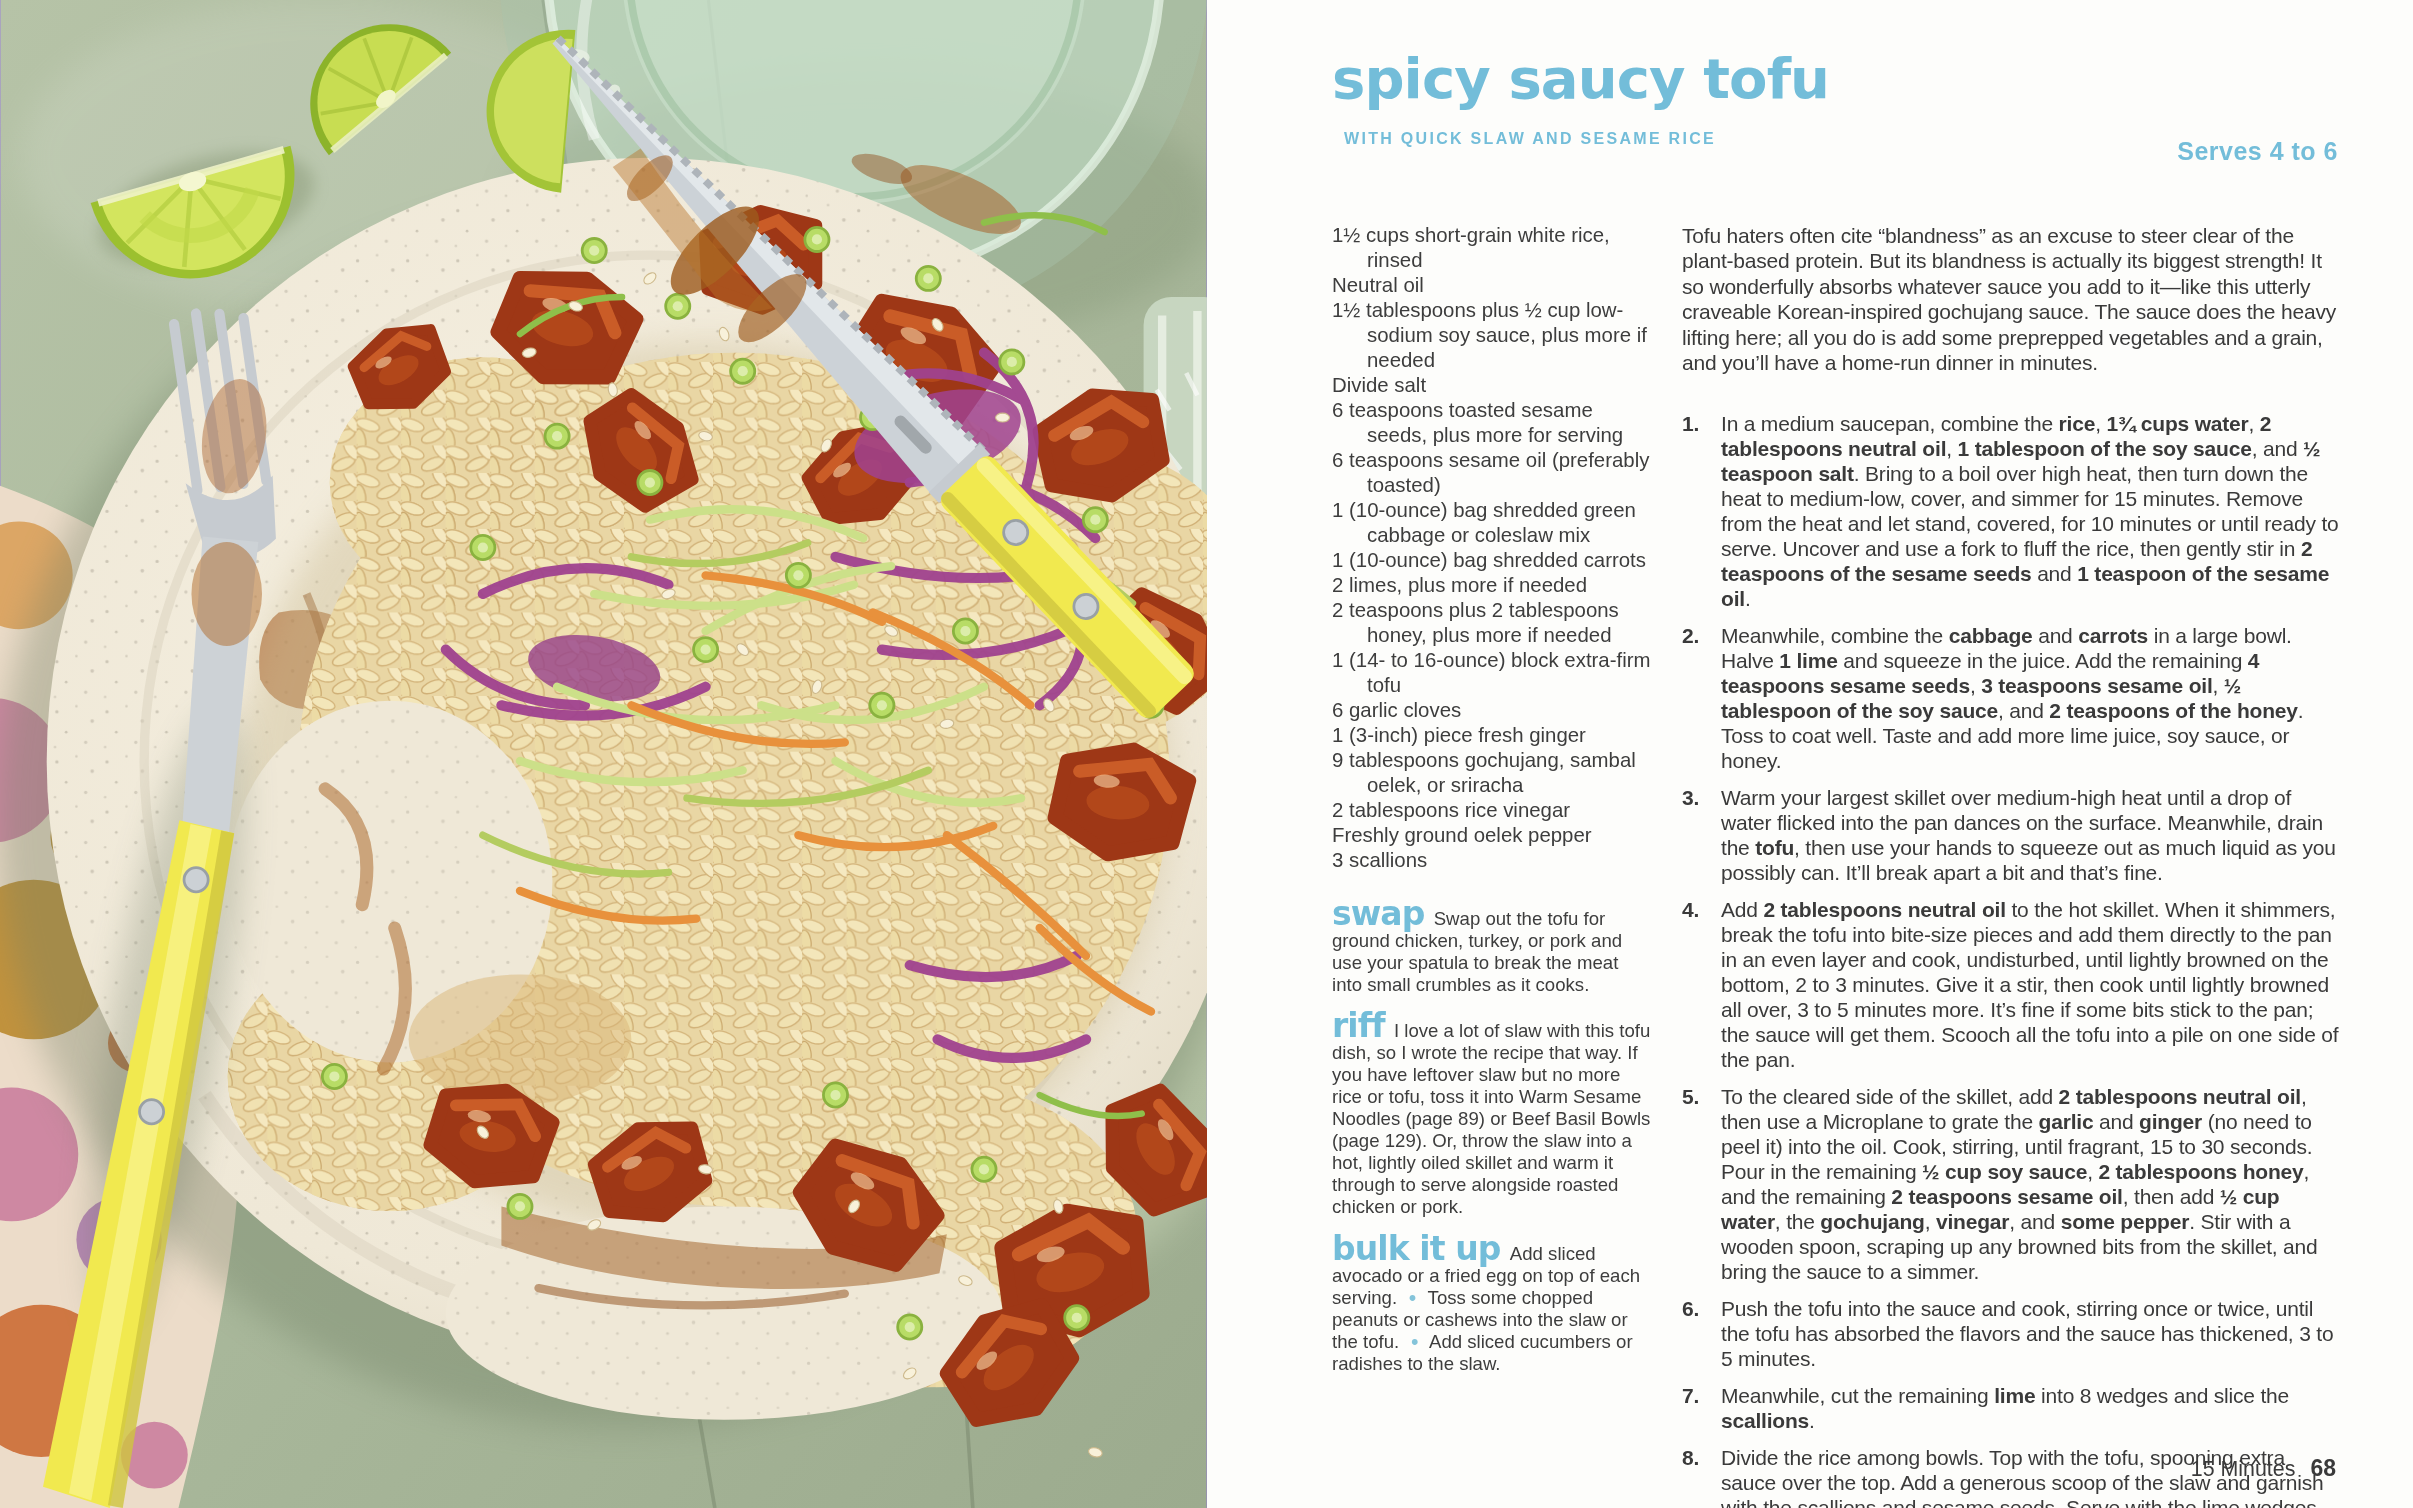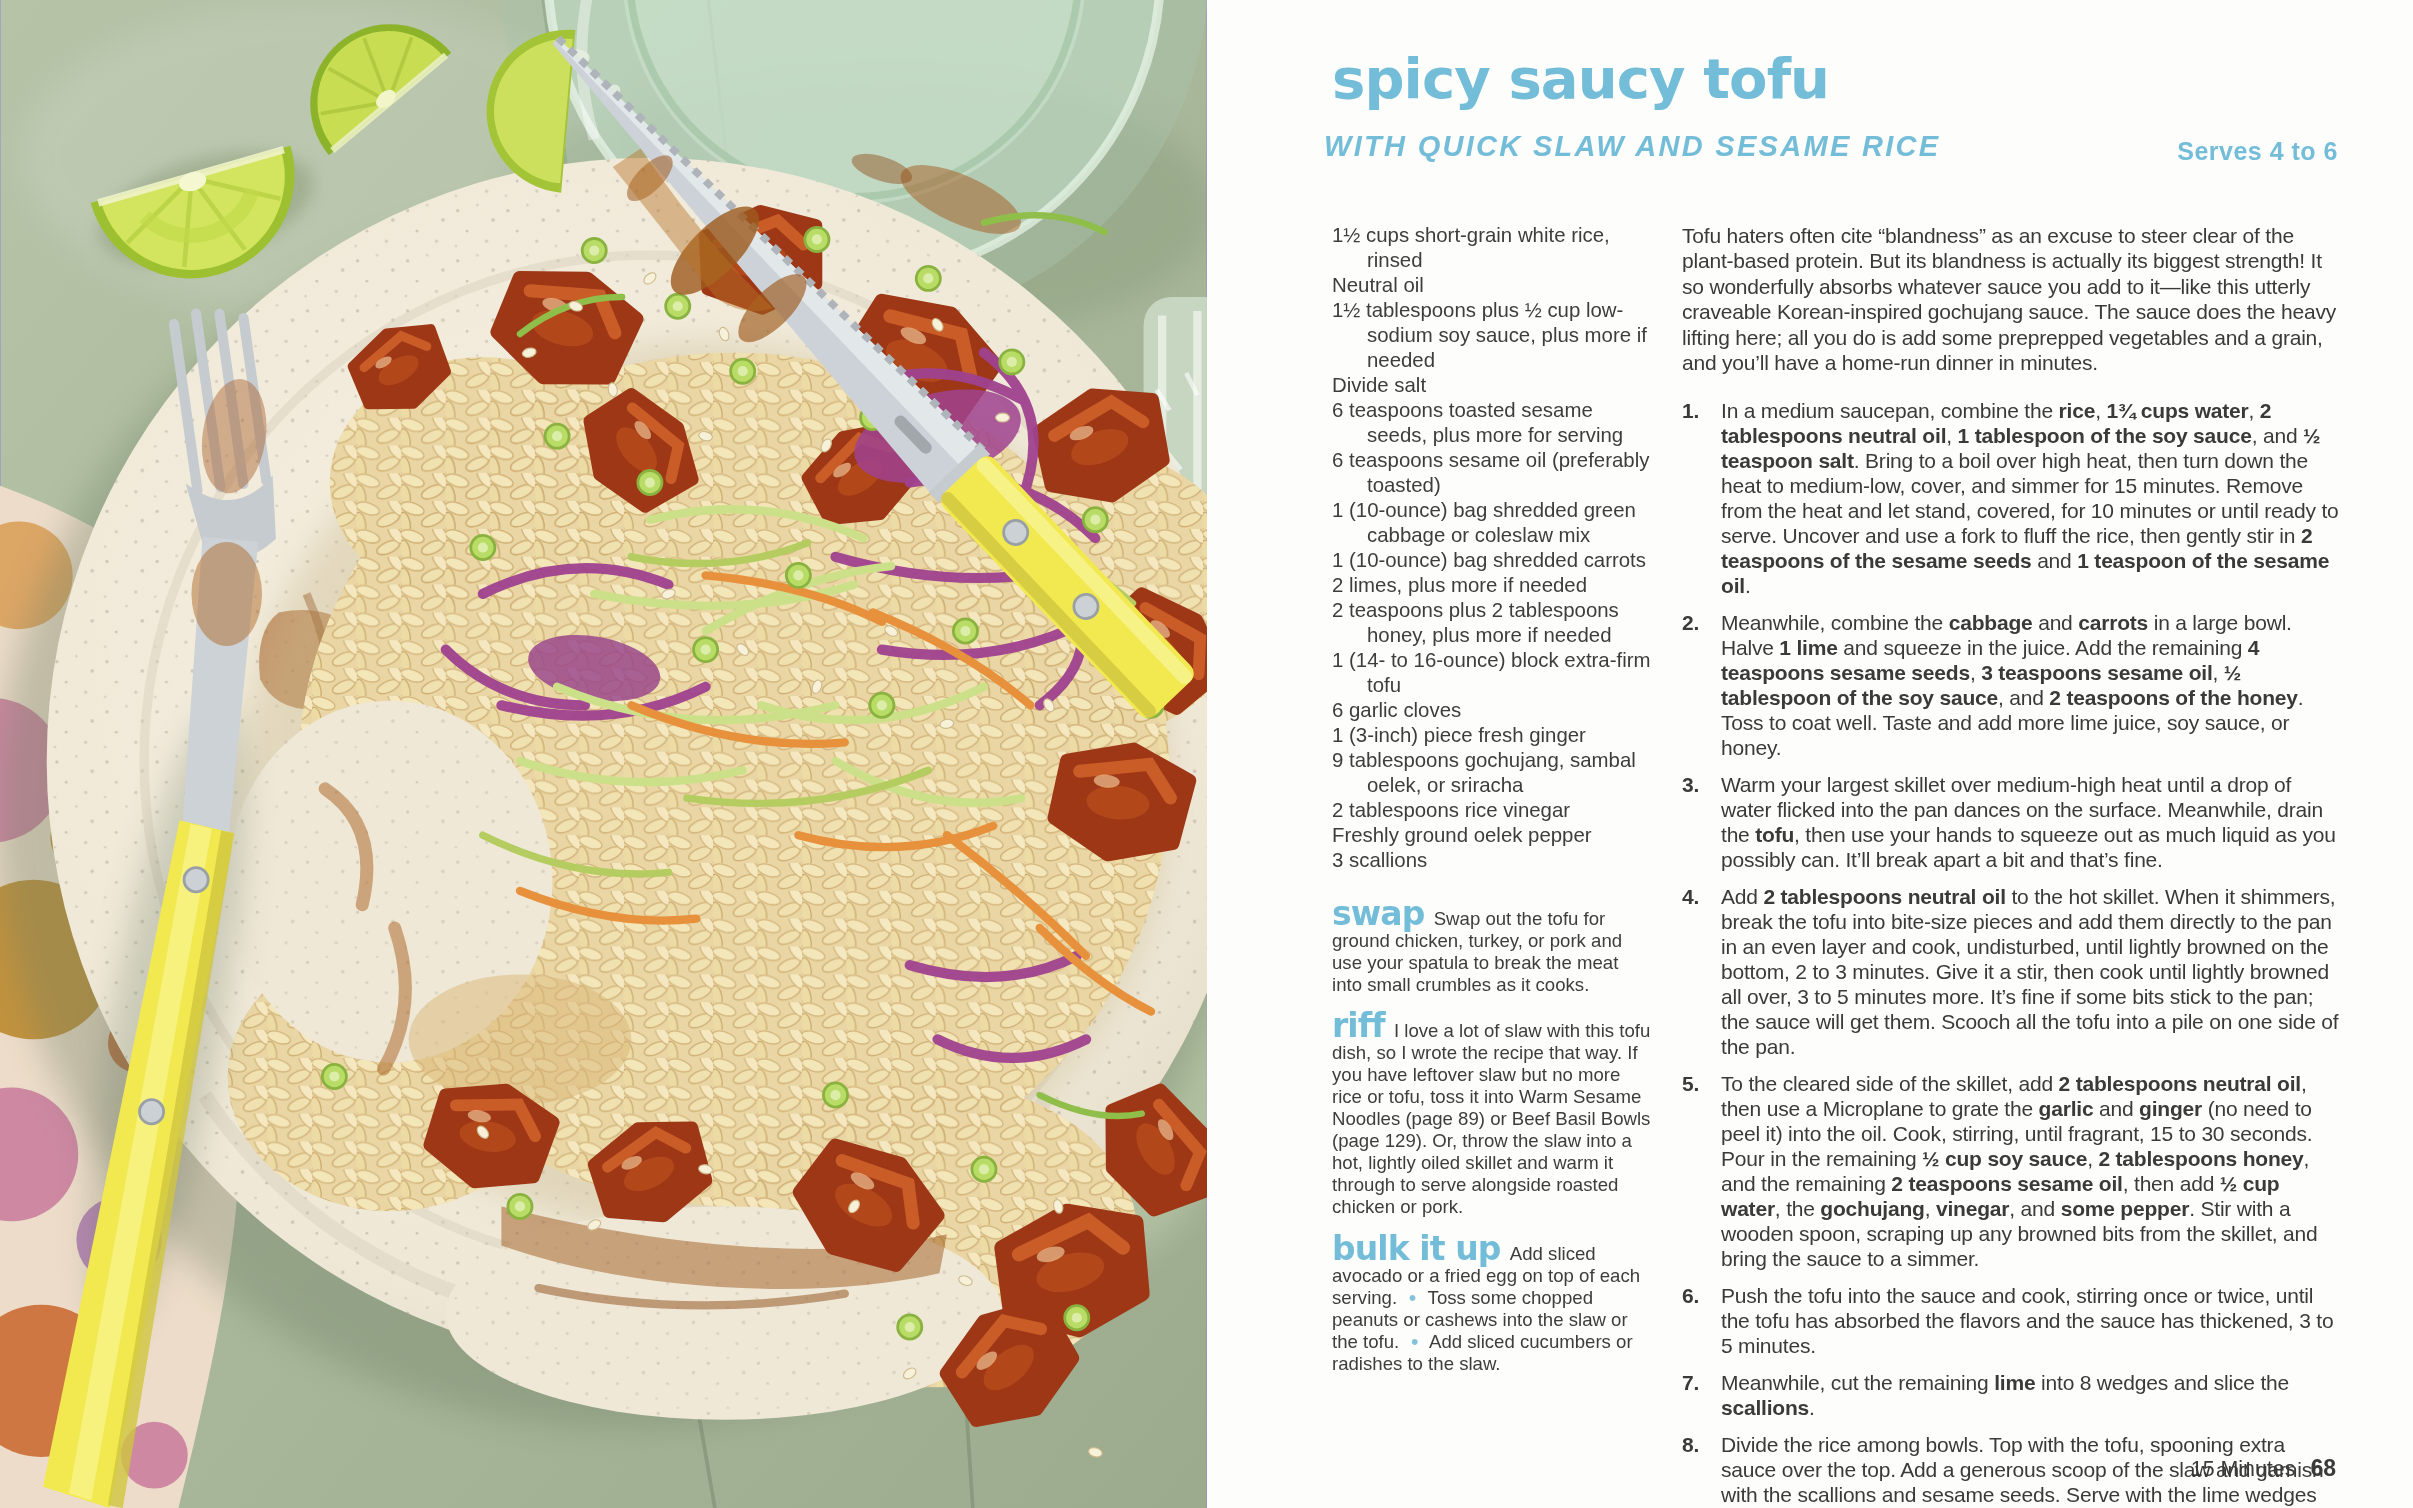--- a/index.html
+++ b/index.html
@@ -4,33 +4,33 @@
 <style>
   *{margin:0;padding:0;box-sizing:border-box}
   html,body{background:#e8e8e8}
   .spread{position:relative;width:2413px;height:1508px;background:#8b5cf6;overflow:hidden;
           font-family:"Liberation Sans",sans-serif;color:#3a3a3a}
   .photo{position:absolute;left:0;top:0;width:1207px;height:1508px}
   .photo svg{display:block;width:1207px;height:1508px}
   .page{position:absolute;left:1207px;top:0;width:1207px;height:1508px;background:#fdfdfb}
   .title{position:absolute;left:125px;top:46px;font-family:"DejaVu Sans",sans-serif;
          font-weight:800;font-size:56px;letter-spacing:-0.9px;color:#73bdd9}
-  .subtitle{position:absolute;left:117px;top:130px;font-size:29px;font-weight:700;font-style:italic;
+  .subtitle{position:absolute;left:137px;top:130px;font-size:16px;font-weight:700;
             letter-spacing:2.3px;color:#73bdd9;white-space:nowrap}
   .serves{position:absolute;right:76px;top:137px;font-size:25px;font-weight:700;color:#73bdd9;letter-spacing:0.5px}
   .cols{position:absolute;left:125px;right:72px;top:223px;display:flex;gap:30px}
   .col-left{width:320px;flex:none}
   .col-main{flex:1}
   .ing{font-size:20.4px;line-height:25px;padding-left:35px;text-indent:-35px;color:#3d3d3d}
   .notes{margin-top:32px}
   .note{font-size:18.6px;line-height:22px;margin-bottom:21.4px;color:#3d3d3d}
   .nlabel{font-family:"DejaVu Sans",sans-serif;font-weight:800;font-size:33px;line-height:18.6px;
           letter-spacing:-0.9px;color:#73bdd9;margin-right:9.3px}
   .bdot{color:#84c4da;font-size:21.4px;padding:0 6.5px;vertical-align:-0.9px}
-  .intro{font-size:21px;line-height:25.4px;letter-spacing:-0.2px;margin-bottom:23px}
+  .intro{font-size:21px;line-height:25.4px;letter-spacing:-0.2px;margin-bottom:36px}
   .step{display:flex;margin-bottom:12px;font-size:21px;line-height:25px;letter-spacing:-0.2px}
   .num{flex:none;width:39px;font-weight:800}
   .body b,.ntext b{font-weight:800}
   .footer{position:absolute;right:78px;bottom:26px;font-size:21.4px;color:#3a3a3a}
   .pnum{font-weight:800;font-size:23px;margin-left:15px}
 </style>
 </head>
 <body>
 
 <div class="spread">

